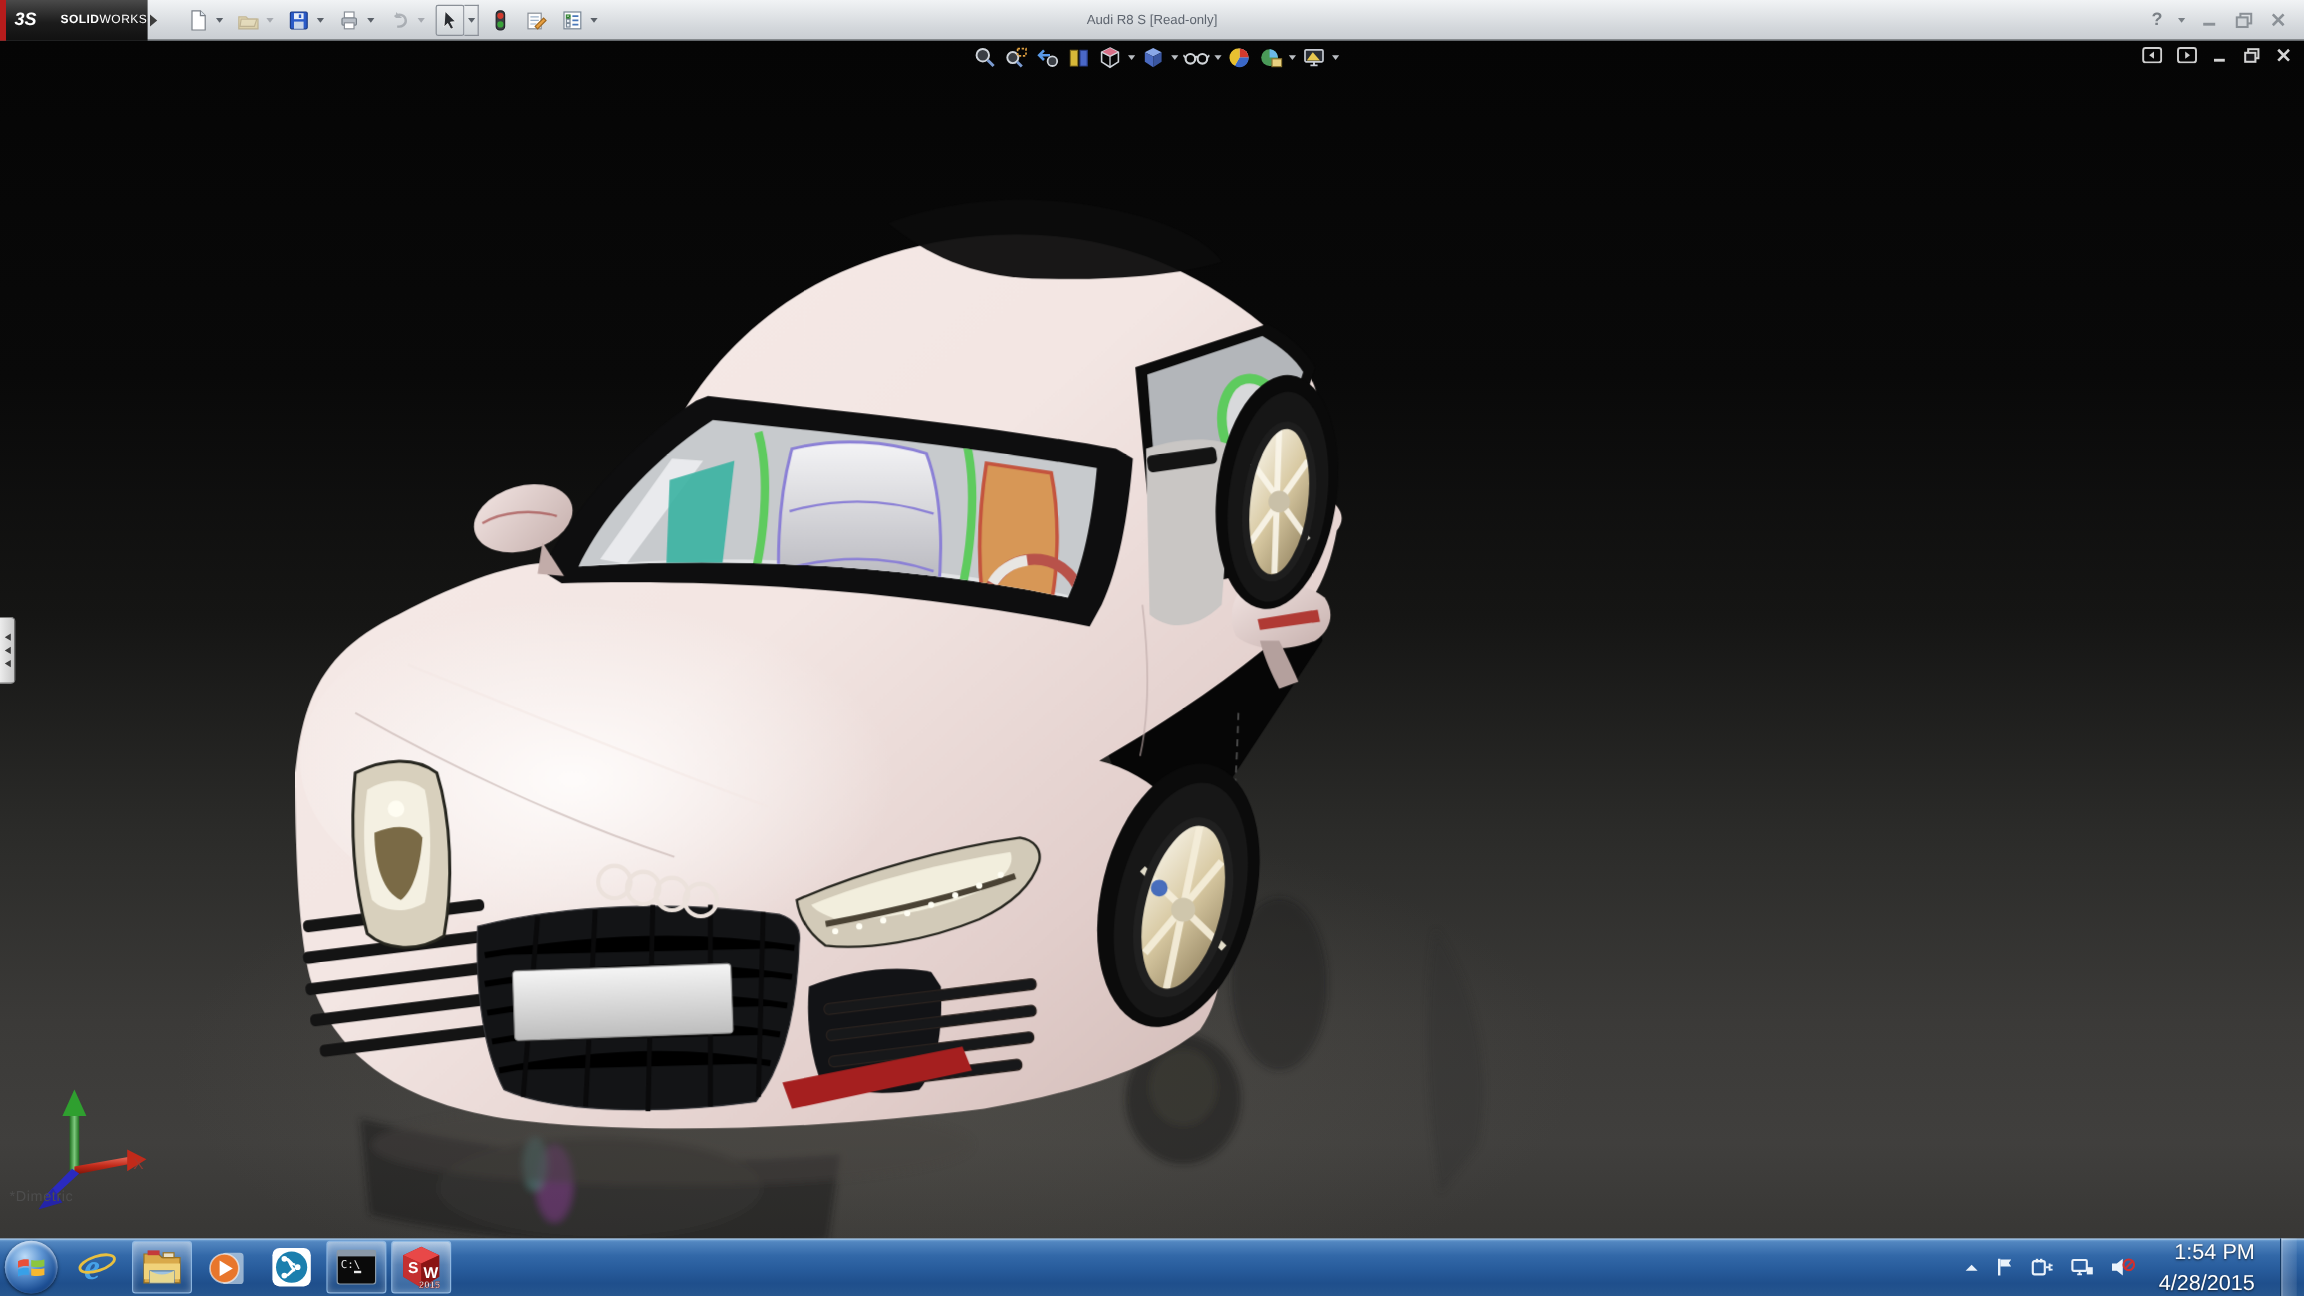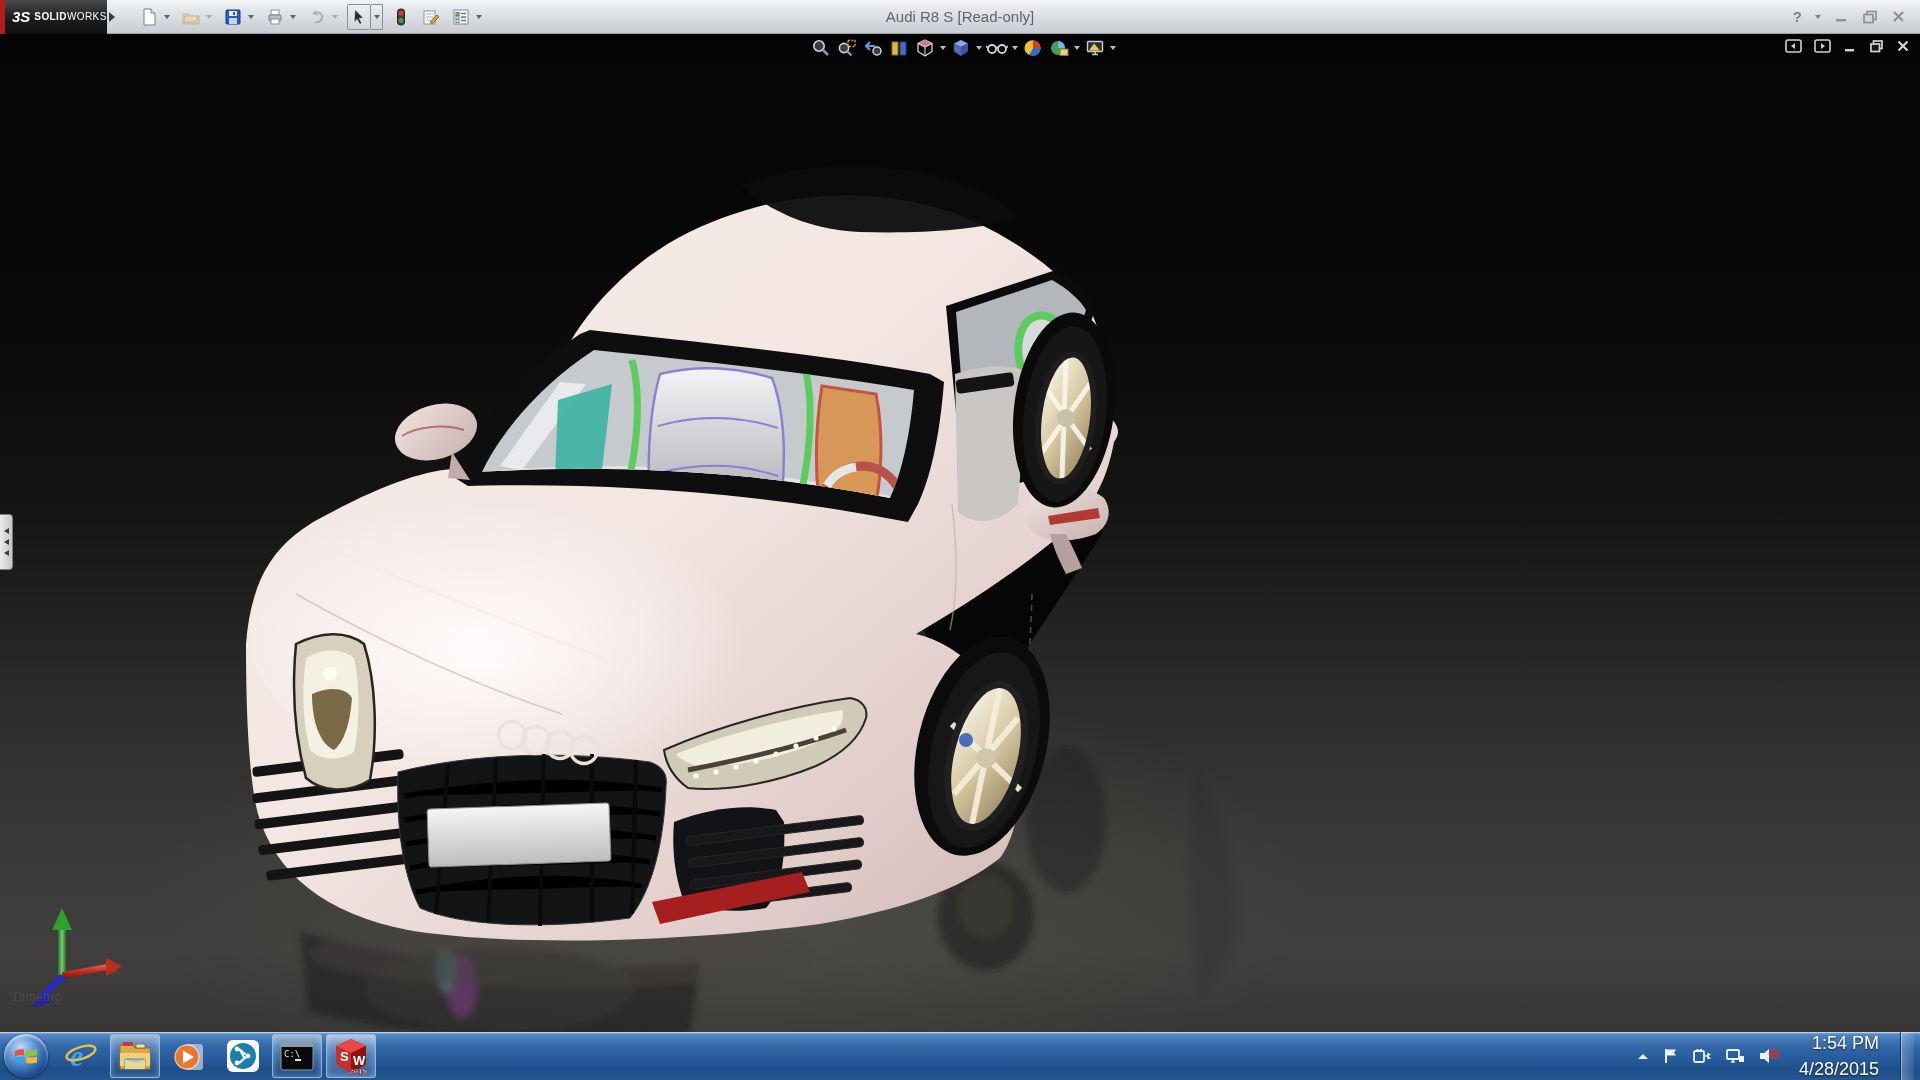--- a/index.html
+++ b/index.html
@@ -4,35 +4,35 @@
 <style>
   * { margin:0; padding:0; box-sizing:border-box; }
   html,body { width:1920px; height:1080px; background:#000; font-family:"Liberation Sans",sans-serif; }
   #screen { position:relative; width:1920px; height:1080px; overflow:hidden; }
 
   
   #titlebar { position:absolute; top:0; left:0; width:1920px; height:34px;
     background:linear-gradient(#f1f3f5,#d3d7db 70%,#c9cdd2); border-bottom:1px solid #9aa0a6;
     display:flex; align-items:center; }
   .red-strip { width:5px; height:34px; background:#b71c1c; }
-  .sw-logo { height:34px; width:102px; background:linear-gradient(#4a4a4a,#1c1c1c 55%,#111);
-    display:flex; align-items:center; padding-left:7px; gap:4px; }
+  .sw-logo { height:34px; width:118px; background:linear-gradient(#4a4a4a,#1c1c1c 55%,#111);
+    display:flex; align-items:center; padding-left:7px; gap:20px; }
   .sw-logo .mark { color:#fff; font-style:italic; font-weight:bold; font-size:15px; }
   .sw-logo .nm { color:#fff; font-size:10px; letter-spacing:.4px; }
   .sw-logo .nm b { font-weight:bold; }
   .logo-arrow { width:0; height:0; border-left:6px solid #3c3c3c; border-top:5px solid transparent; border-bottom:5px solid transparent; margin-left:2px; }
   .mtb { display:flex; align-items:center; margin-left:22px; height:34px; }
   .mtb .btn { width:24px; height:26px; display:flex; align-items:center; justify-content:center; }
   .mtb .btn.boxed { border:1px solid #8a9098; background:linear-gradient(#eef0f2,#cfd4d8); border-radius:2px; }
   .mtb .caret { width:12px; height:26px; display:flex; align-items:center; justify-content:center; margin-right:6px; }
   .mtb .caret.boxed { border:1px solid #8a9098; border-left:none; background:linear-gradient(#eef0f2,#cfd4d8); margin-right:6px; }
   .mtb .caret i { width:0; height:0; border-top:4px solid #5a6068; border-left:3.5px solid transparent; border-right:3.5px solid transparent; }
   .mtb .disabled { opacity:.42; }
   .tb-title { position:absolute; left:50%; top:0; transform:translateX(-50%); height:32px; line-height:34px;
-    font-size:15px; color:#5d646e; white-space:nowrap; }
+    font-size:11px; color:#5d646e; white-space:nowrap; }
   .win-ctrls { margin-left:auto; display:flex; align-items:center; gap:13px; padding-right:14px; }
   .help-q { color:#7a8086; font-weight:bold; font-size:15px; }
 
   
   #viewport { position:absolute; top:34px; left:0; width:1920px; height:998px;
     background:
       radial-gradient(ellipse 900px 340px at 38% 86%, rgba(96,93,86,.45), rgba(0,0,0,0) 65%),
       linear-gradient(180deg,#050505 0%,#090909 28%,#151514 48%,#2b2b29 66%,#3b3a38 82%,#403f3d 92%,#383735 100%); }
   #carSvg { position:absolute; top:0; left:0; }
 

